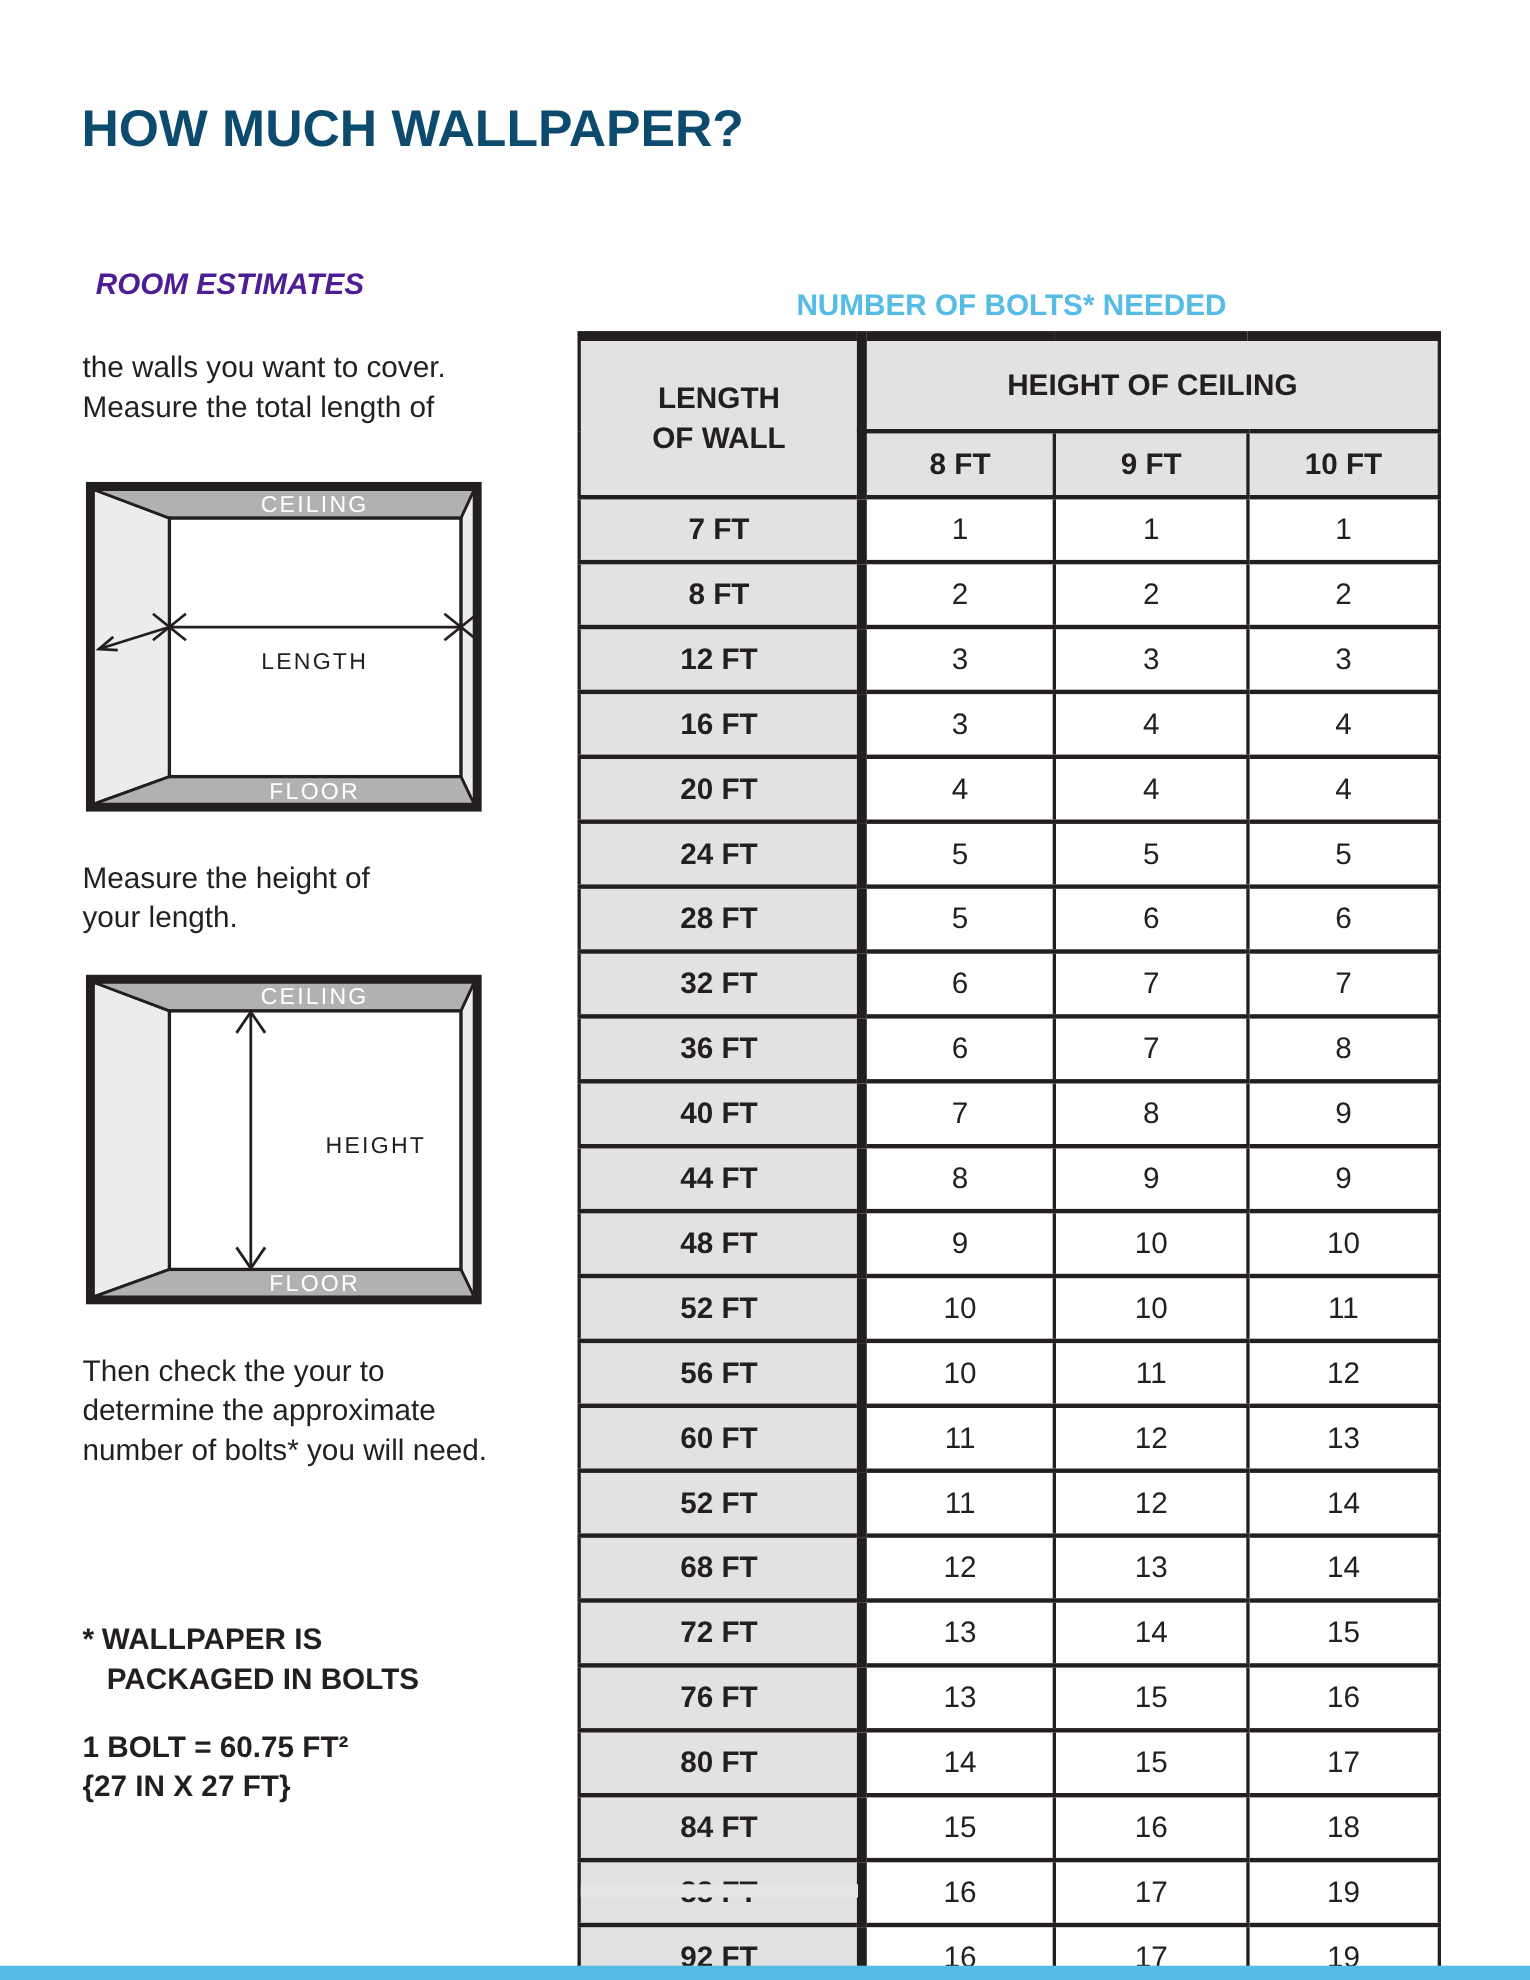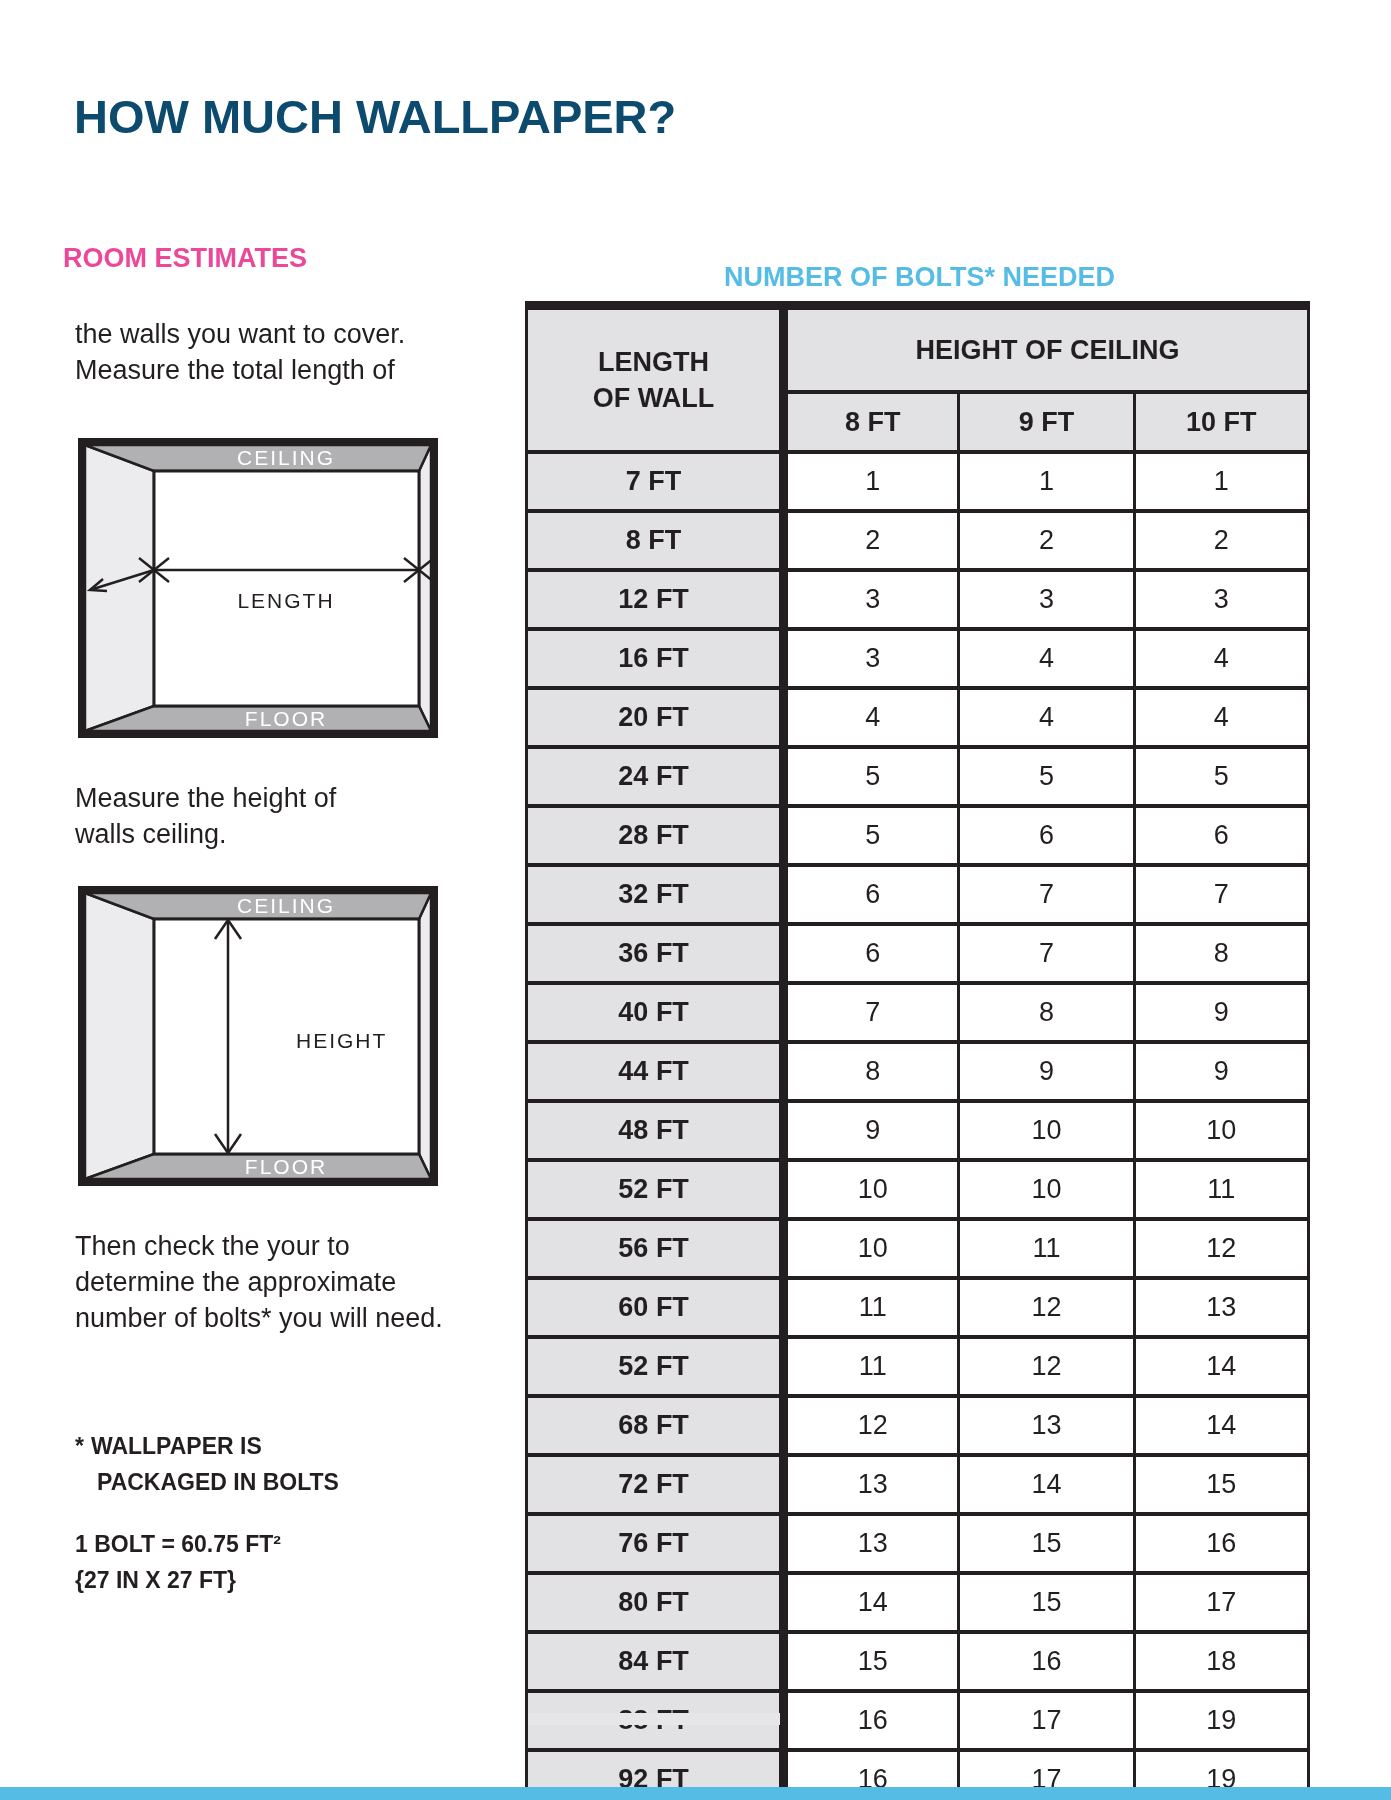--- a/index.html
+++ b/index.html
@@ -4,21 +4,21 @@
 <style>
   html,body{margin:0;padding:0;background:#ffffff;}
   .page{
     position:relative;width:1391px;height:1800px;background:#ffffff;overflow:hidden;
     font-family:"Liberation Sans","DejaVu Sans",sans-serif;color:#231F20;
   }
   .abs{position:absolute;}
   .page-title{left:74px;top:58px;font-size:47px;font-weight:700;letter-spacing:0px;}
   .section-head{font-size:27px;font-weight:700;}
   .para{font-size:27px;line-height:36px;}
-  .bold-note{font-size:23px;line-height:36px;font-weight:700;}
+  .bold-note{font-size:27px;line-height:36px;font-weight:700;margin-top:44px;}
   .note-line2{padding-left:22px;}
   .star{display:inline-block;margin-right:7px;}
   .bolts-heading{left:527px;top:262px;width:785px;text-align:center;font-size:27px;font-weight:700;}
   
   table.bolts{border-collapse:collapse;position:absolute;left:525px;top:301px;width:785px;
     border:3px solid #231F20;border-top-width:9px;}
   table.bolts td, table.bolts th{
     border-style:solid;border-color:#231F20;border-width:4px 3px;
     text-align:center;vertical-align:middle;font-size:27px;padding:0;
   }
@@ -35,21 +35,21 @@
   .dg-label{font-size:21px;letter-spacing:2px;fill:#ffffff;}
   .dg-measure{font-size:21px;letter-spacing:2px;fill:#231F20;}
 </style>
 </head>
 <body>
 
 <div class="page">
 
   <h1 class="abs page-title" style="color: #0c4a6e;">HOW MUCH WALLPAPER?</h1>
 
-  <div class="abs section-head" style="left: 63px; top: 243px; color: #ec4899;">ROOM ESTIMATES</div>
+  <div class="abs section-head" style="left: 87px; top: 243px; color: #4c1d95; font-style: italic;">ROOM ESTIMATES</div>
 
   <div class="abs para" style="left:75px;top:316px;">
     <div>the walls you want to cover.</div>
     <div>Measure the total length of</div>
   </div>
 
   <svg class="abs diagram" style="left:78px;top:438px;" width="360" height="300" viewBox="0 0 360 300">
     <rect x="3.5" y="3.5" width="353" height="293" fill="#ffffff" stroke="#231F20" stroke-width="7"></rect>
     <polygon points="7,7 76,33 76,268 7,293" fill="#ECECEE" stroke="#231F20" stroke-width="2.5"></polygon>
     <polygon points="353,7 341,33 341,268 353,293" fill="#ECECEE" stroke="#231F20" stroke-width="2.5"></polygon>
@@ -65,21 +65,21 @@
       <line x1="326" y1="120" x2="356" y2="144"></line>
       <line x1="326" y1="144" x2="356" y2="120"></line>
       <line x1="76" y1="132" x2="12" y2="152"></line>
       <polyline points="29,153 12,152 25,141"></polyline>
     </g>
     <text class="dg-measure" x="208" y="170" text-anchor="middle">LENGTH</text>
   </svg>
 
   <div class="abs para" style="left:75px;top:780px;">
     <div>Measure the height of</div>
-    <div>walls ceiling.</div>
+    <div>your length.</div>
   </div>
 
   <svg class="abs diagram" style="left:78px;top:886px;" width="360" height="300" viewBox="0 0 360 300">
     <rect x="3.5" y="3.5" width="353" height="293" fill="#ffffff" stroke="#231F20" stroke-width="7"></rect>
     <polygon points="7,7 76,33 76,268 7,293" fill="#ECECEE" stroke="#231F20" stroke-width="2.5"></polygon>
     <polygon points="353,7 341,33 341,268 353,293" fill="#ECECEE" stroke="#231F20" stroke-width="2.5"></polygon>
     <polygon points="7,7 353,7 341,33 76,33" fill="#B1B1B3" stroke="#231F20" stroke-width="2.5"></polygon>
     <polygon points="7,293 353,293 341,268 76,268" fill="#B1B1B3" stroke="#231F20" stroke-width="2.5"></polygon>
     <rect x="76" y="33" width="265" height="235" fill="#ffffff" stroke="#231F20" stroke-width="3"></rect>
     <text class="dg-label" x="208" y="27" text-anchor="middle">CEILING</text>

